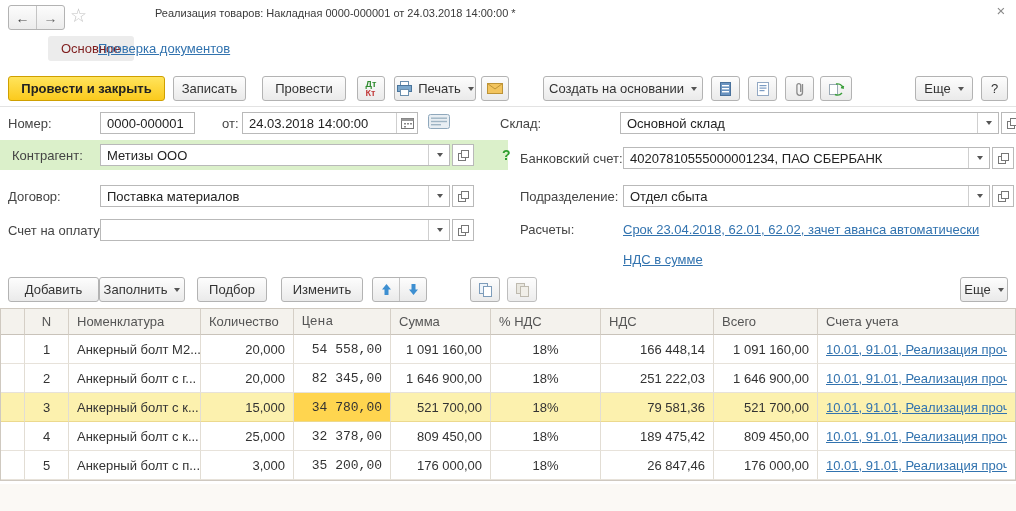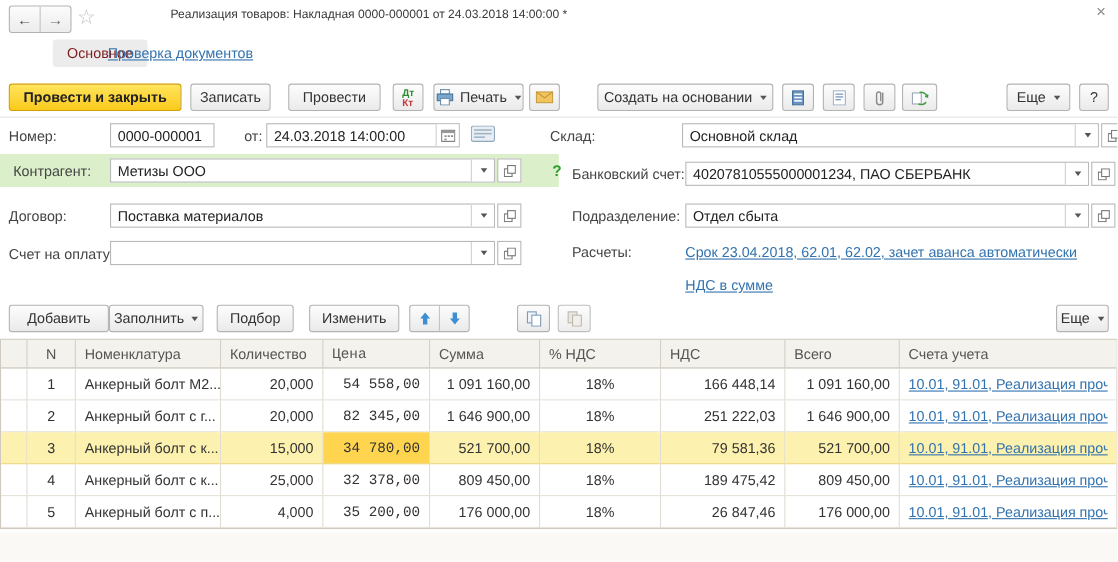--- a/index.html
+++ b/index.html
@@ -402,21 +402,21 @@
           <div class="cell w-vat c-right">189 475,42</div>
           <div class="cell w-total c-right">809 450,00</div>
           <div class="cell w-acc c-left">
             <a class="acc-link">10.01, 91.01, Реализация проч</a>
           </div>
         </div>
         <div class="trow">
           <div class="cell w-marker"></div>
           <div class="cell w-n c-center">5</div>
           <div class="cell w-item c-left">Анкерный болт с п...</div>
-          <div class="cell w-qty c-right">4,000</div>
+          <div class="cell w-qty c-right">3,000</div>
           <div class="cell w-price c-right">35 200,00</div>
           <div class="cell w-sum c-right">176 000,00</div>
           <div class="cell w-vatr c-center">18%</div>
           <div class="cell w-vat c-right">26 847,46</div>
           <div class="cell w-total c-right">176 000,00</div>
           <div class="cell w-acc c-left">
             <a class="acc-link">10.01, 91.01, Реализация проч</a>
           </div>
         </div>
       </div>

